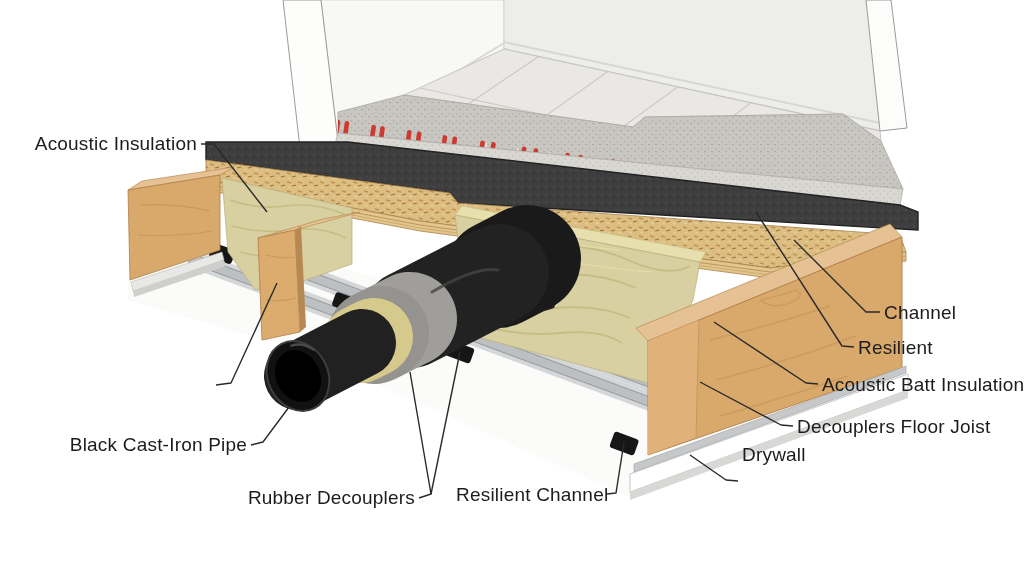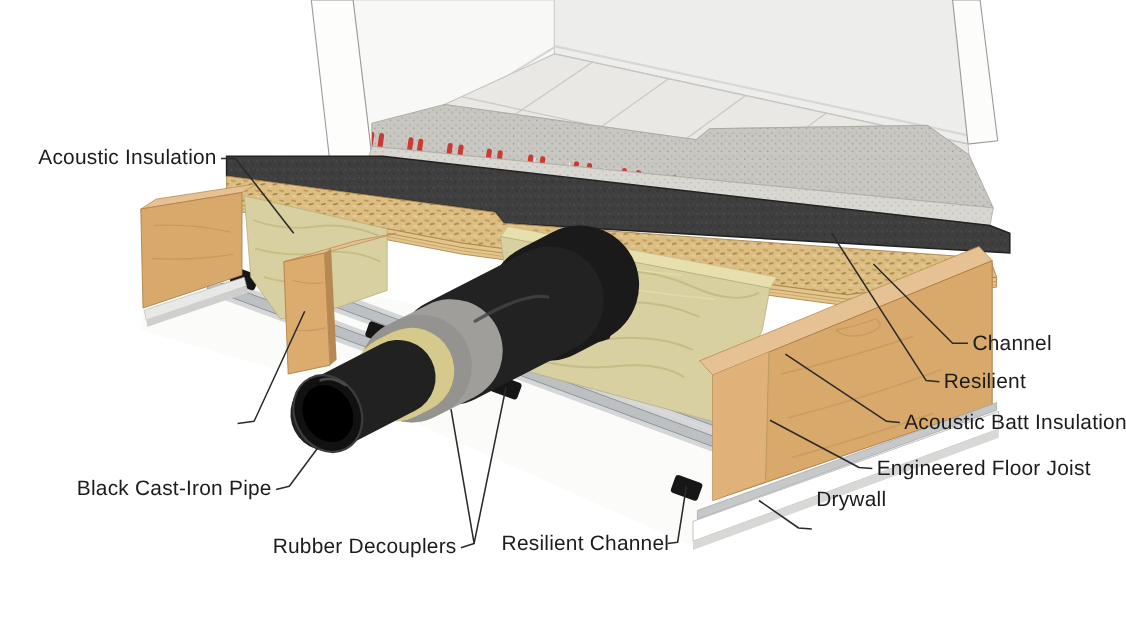--- a/index.html
+++ b/index.html
@@ -233,15 +233,15 @@
   </g>
 </svg>
 
   <div class="lbl r" style="right:827px;top:133px">Acoustic Insulation</div>
   <div class="lbl r" style="right:777px;top:434px">Black Cast-Iron Pipe</div>
   <div class="lbl r" style="right:609px;top:487px">Rubber Decouplers</div>
   <div class="lbl" style="left:456px;top:484px">Resilient Channel</div>
   <div class="lbl" style="left:884px;top:302px">Channel</div>
   <div class="lbl" style="left:858px;top:337px">Resilient</div>
   <div class="lbl" style="left:822px;top:374px">Acoustic Batt Insulation</div>
-  <div class="lbl" style="left:797px;top:416px">Engineered Floor Joist</div>
+  <div class="lbl" style="left:797px;top:416px">Decouplers Floor Joist</div>
   <div class="lbl" style="left:742px;top:444px">Drywall</div>
 </div>
 
 </body></html>

